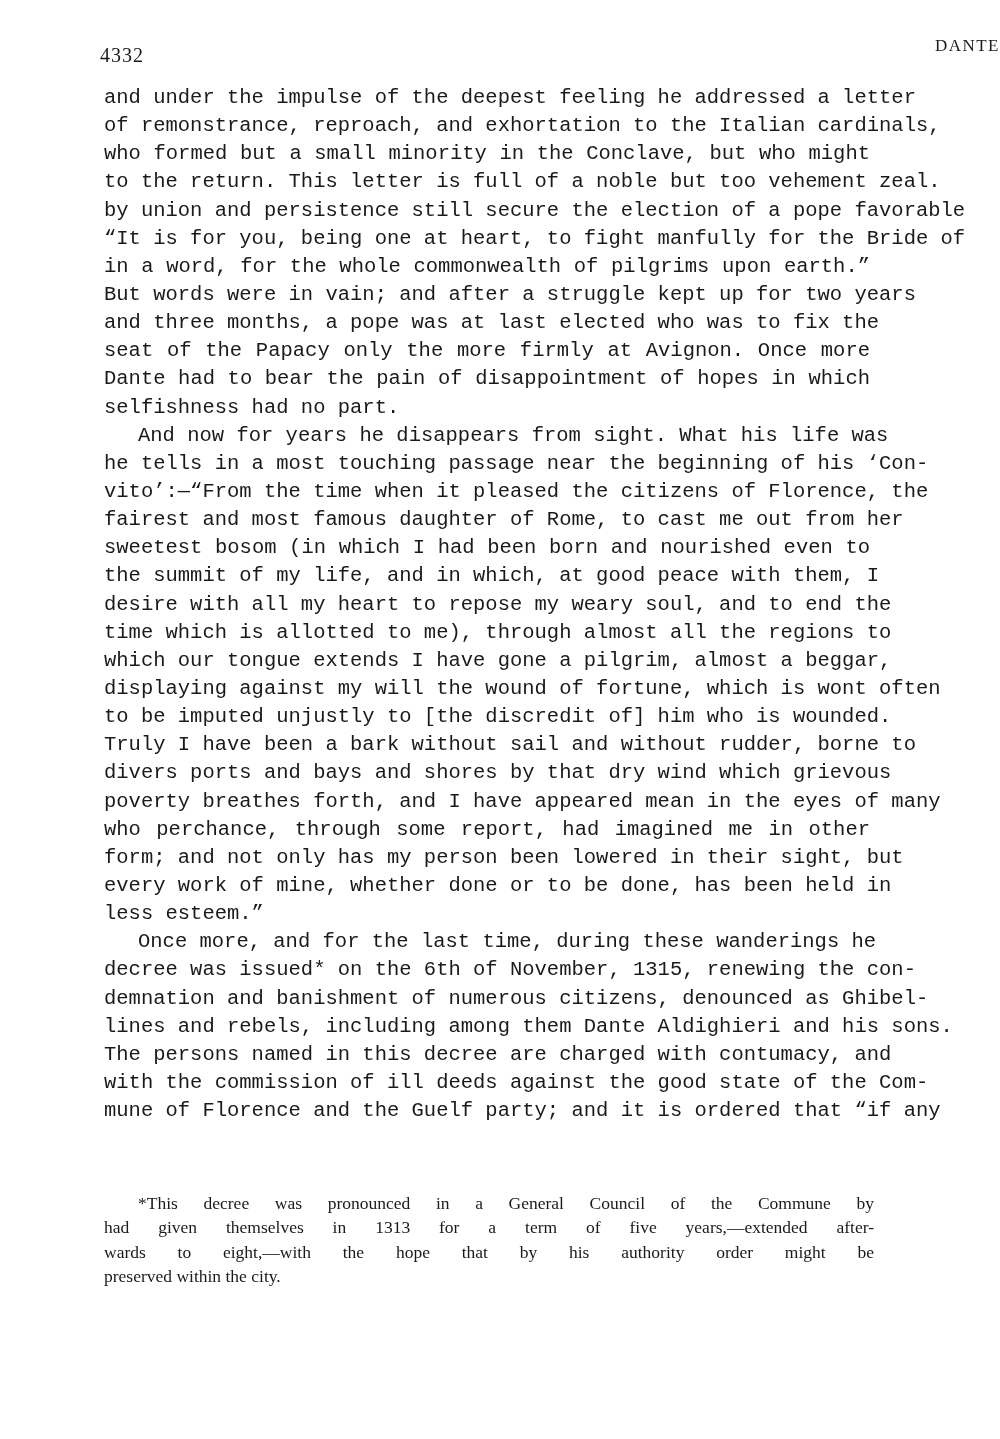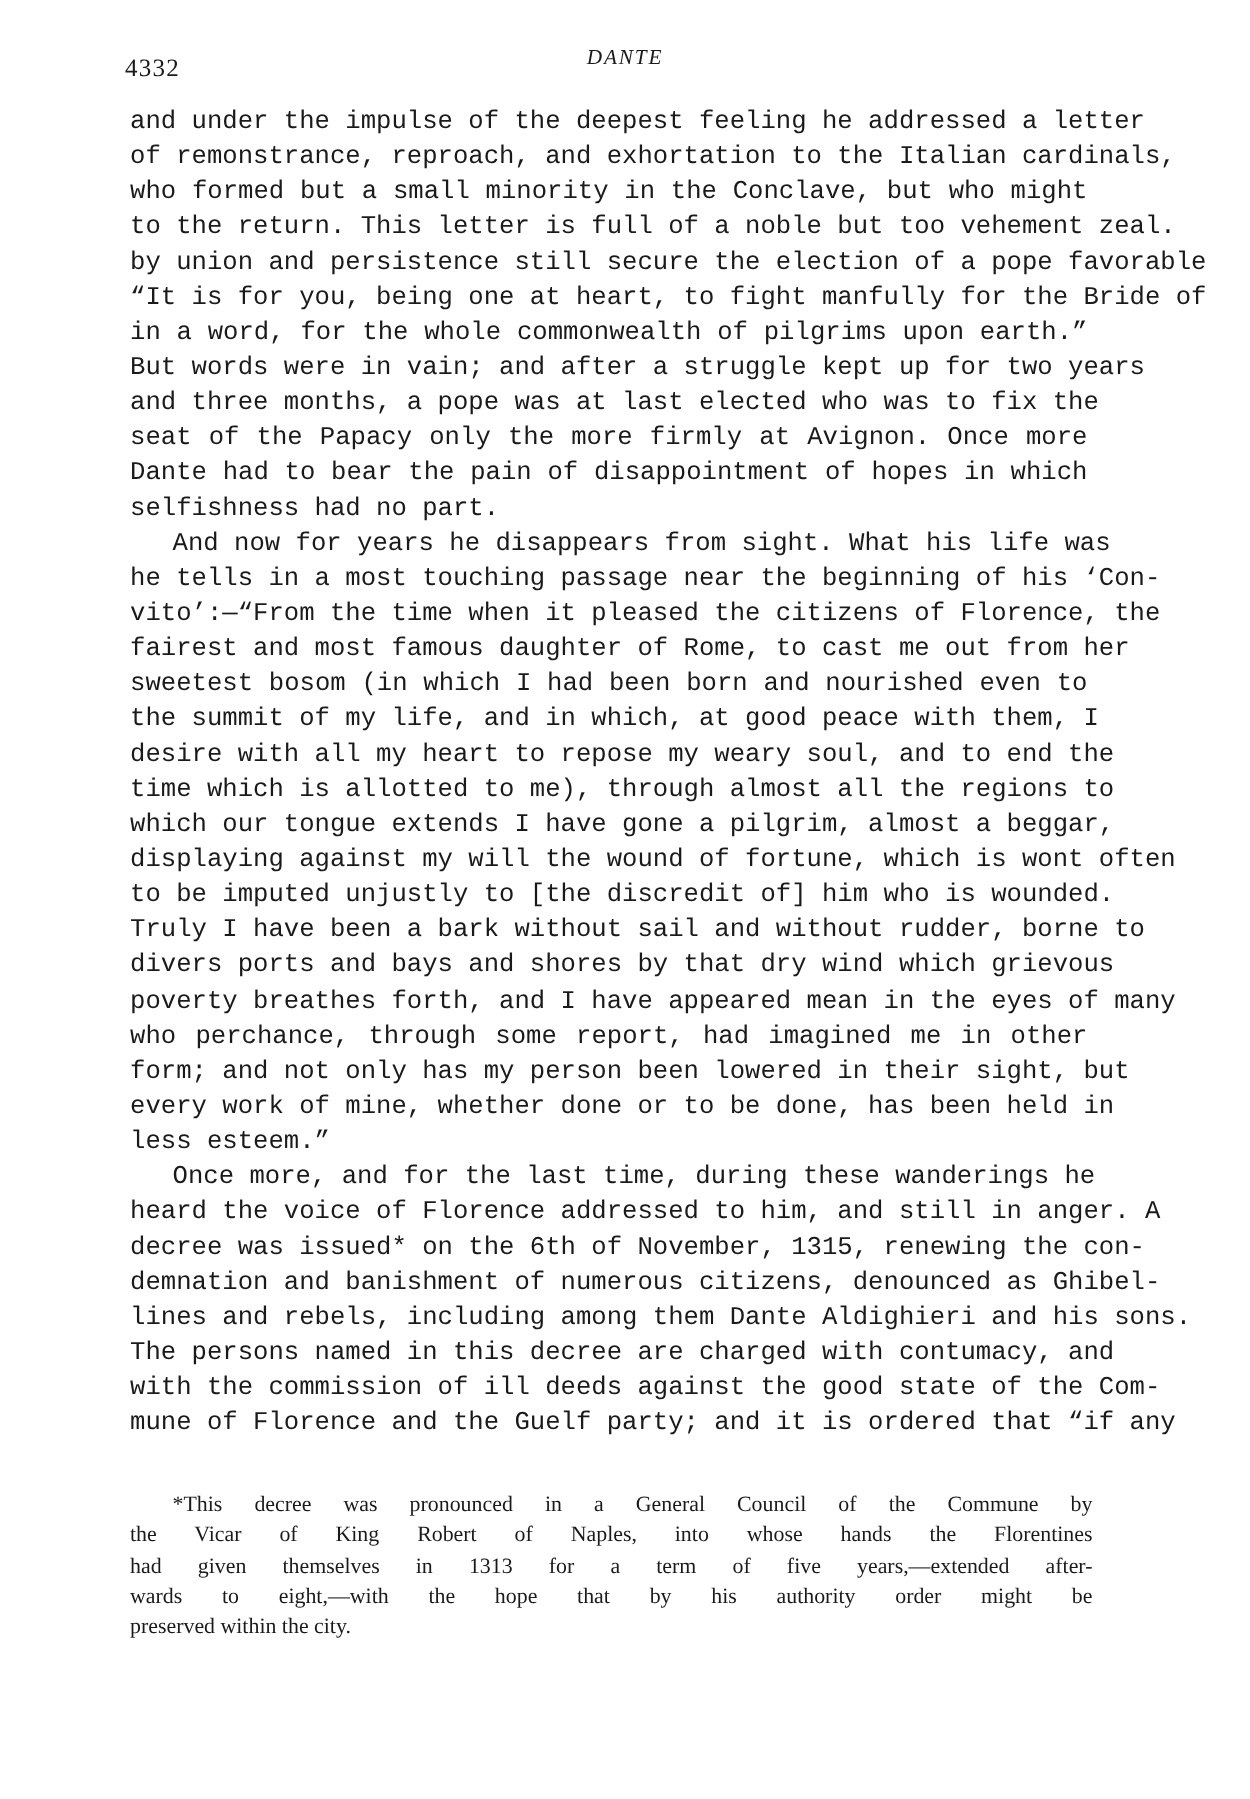--- a/index.html
+++ b/index.html
@@ -1,18 +1,18 @@
 <!DOCTYPE html>
 <html><head>
 <meta charset="utf-8">
 <style>
   html, body { margin: 0; padding: 0; background: #ffffff; }
   body { width: 1000px; height: 1439px; position: relative; overflow: hidden; font-family: "DejaVu Serif", "Liberation Serif", serif; color: #1a1a1a; }
   .page-number { position: absolute; left: 100px; top: 44px; font-size: 20px; letter-spacing: 1px; font-family: "Liberation Serif", serif; }
-  .running-head { position: absolute; left: 0; width: 1000px; top: 36px; text-align: center; font-size: 17px; letter-spacing: 1.5px; font-family: "Liberation Serif", serif; font-style: italic; }
+  .running-head { position: absolute; left: 0; width: 1000px; top: 36px; text-align: right; font-size: 17px; letter-spacing: 1.5px; font-family: "Liberation Serif", serif; }
   .body { position: absolute; left: 104px; top: 84px; width: 766px; }
   .line { display: block; height: 28.15px; line-height: 28px; font-size: 20.5px; font-family: Liberation Mono, monospace; text-align: justify; text-align-last: justify; white-space: nowrap; overflow: visible; }
   .line.last { text-align-last: left; }
   .line.indent { padding-left: 34px; }
   .footnotes { position: absolute; left: 104px; top: 1191px; width: 770px; }
   .fline { display: block; height: 24.3px; line-height: 24px; font-size: 17.5px; font-family: "Liberation Serif", serif; text-align: justify; text-align-last: justify; white-space: nowrap; }
   .fline.indent { padding-left: 34px; }
   .fline.last { text-align-last: left; }
 </style>
 </head>
@@ -49,28 +49,26 @@
   <span class="line">to be imputed unjustly to [the discredit of] him who is wounded.</span>
   <span class="line">Truly I have been a bark without sail and without rudder, borne to</span>
   <span class="line">divers ports and bays and shores by that dry wind which grievous</span>
   <span class="line">poverty breathes forth, and I have appeared mean in the eyes of many</span>
   <span class="line">who perchance, through some report, had imagined me in other</span>
   <span class="line">form; and not only has my person been lowered in their sight, but</span>
   <span class="line">every work of mine, whether done or to be done, has been held in</span>
   <span class="line last">less esteem.”</span>
 
   <span class="line indent">Once more, and for the last time, during these wanderings he</span>
-  <span class="line">heard the voice of Florence addressed to him, and still in anger.  A</span>
   <span class="line">decree was issued* on the 6th of November, 1315, renewing the con-</span>
   <span class="line">demnation and banishment of numerous citizens, denounced as Ghibel-</span>
   <span class="line">lines and rebels, including among them Dante Aldighieri and his sons.</span>
   <span class="line">The persons named in this decree are charged with contumacy, and</span>
   <span class="line">with the commission of ill deeds against the good state of the Com-</span>
   <span class="line">mune of Florence and the Guelf party; and it is ordered that “if any</span>
 </div>
 
 <div class="footnotes">
   <span class="fline indent">*This decree was pronounced in a General Council of the Commune by</span>
-  <span class="fline">the Vicar of King Robert of Naples, into whose hands the Florentines</span>
   <span class="fline">had given themselves in 1313 for a term of five years,—extended after-</span>
   <span class="fline">wards to eight,—with the hope that by his authority order might be</span>
   <span class="fline last">preserved within the city.</span>
 </div>
 
 </body></html>

